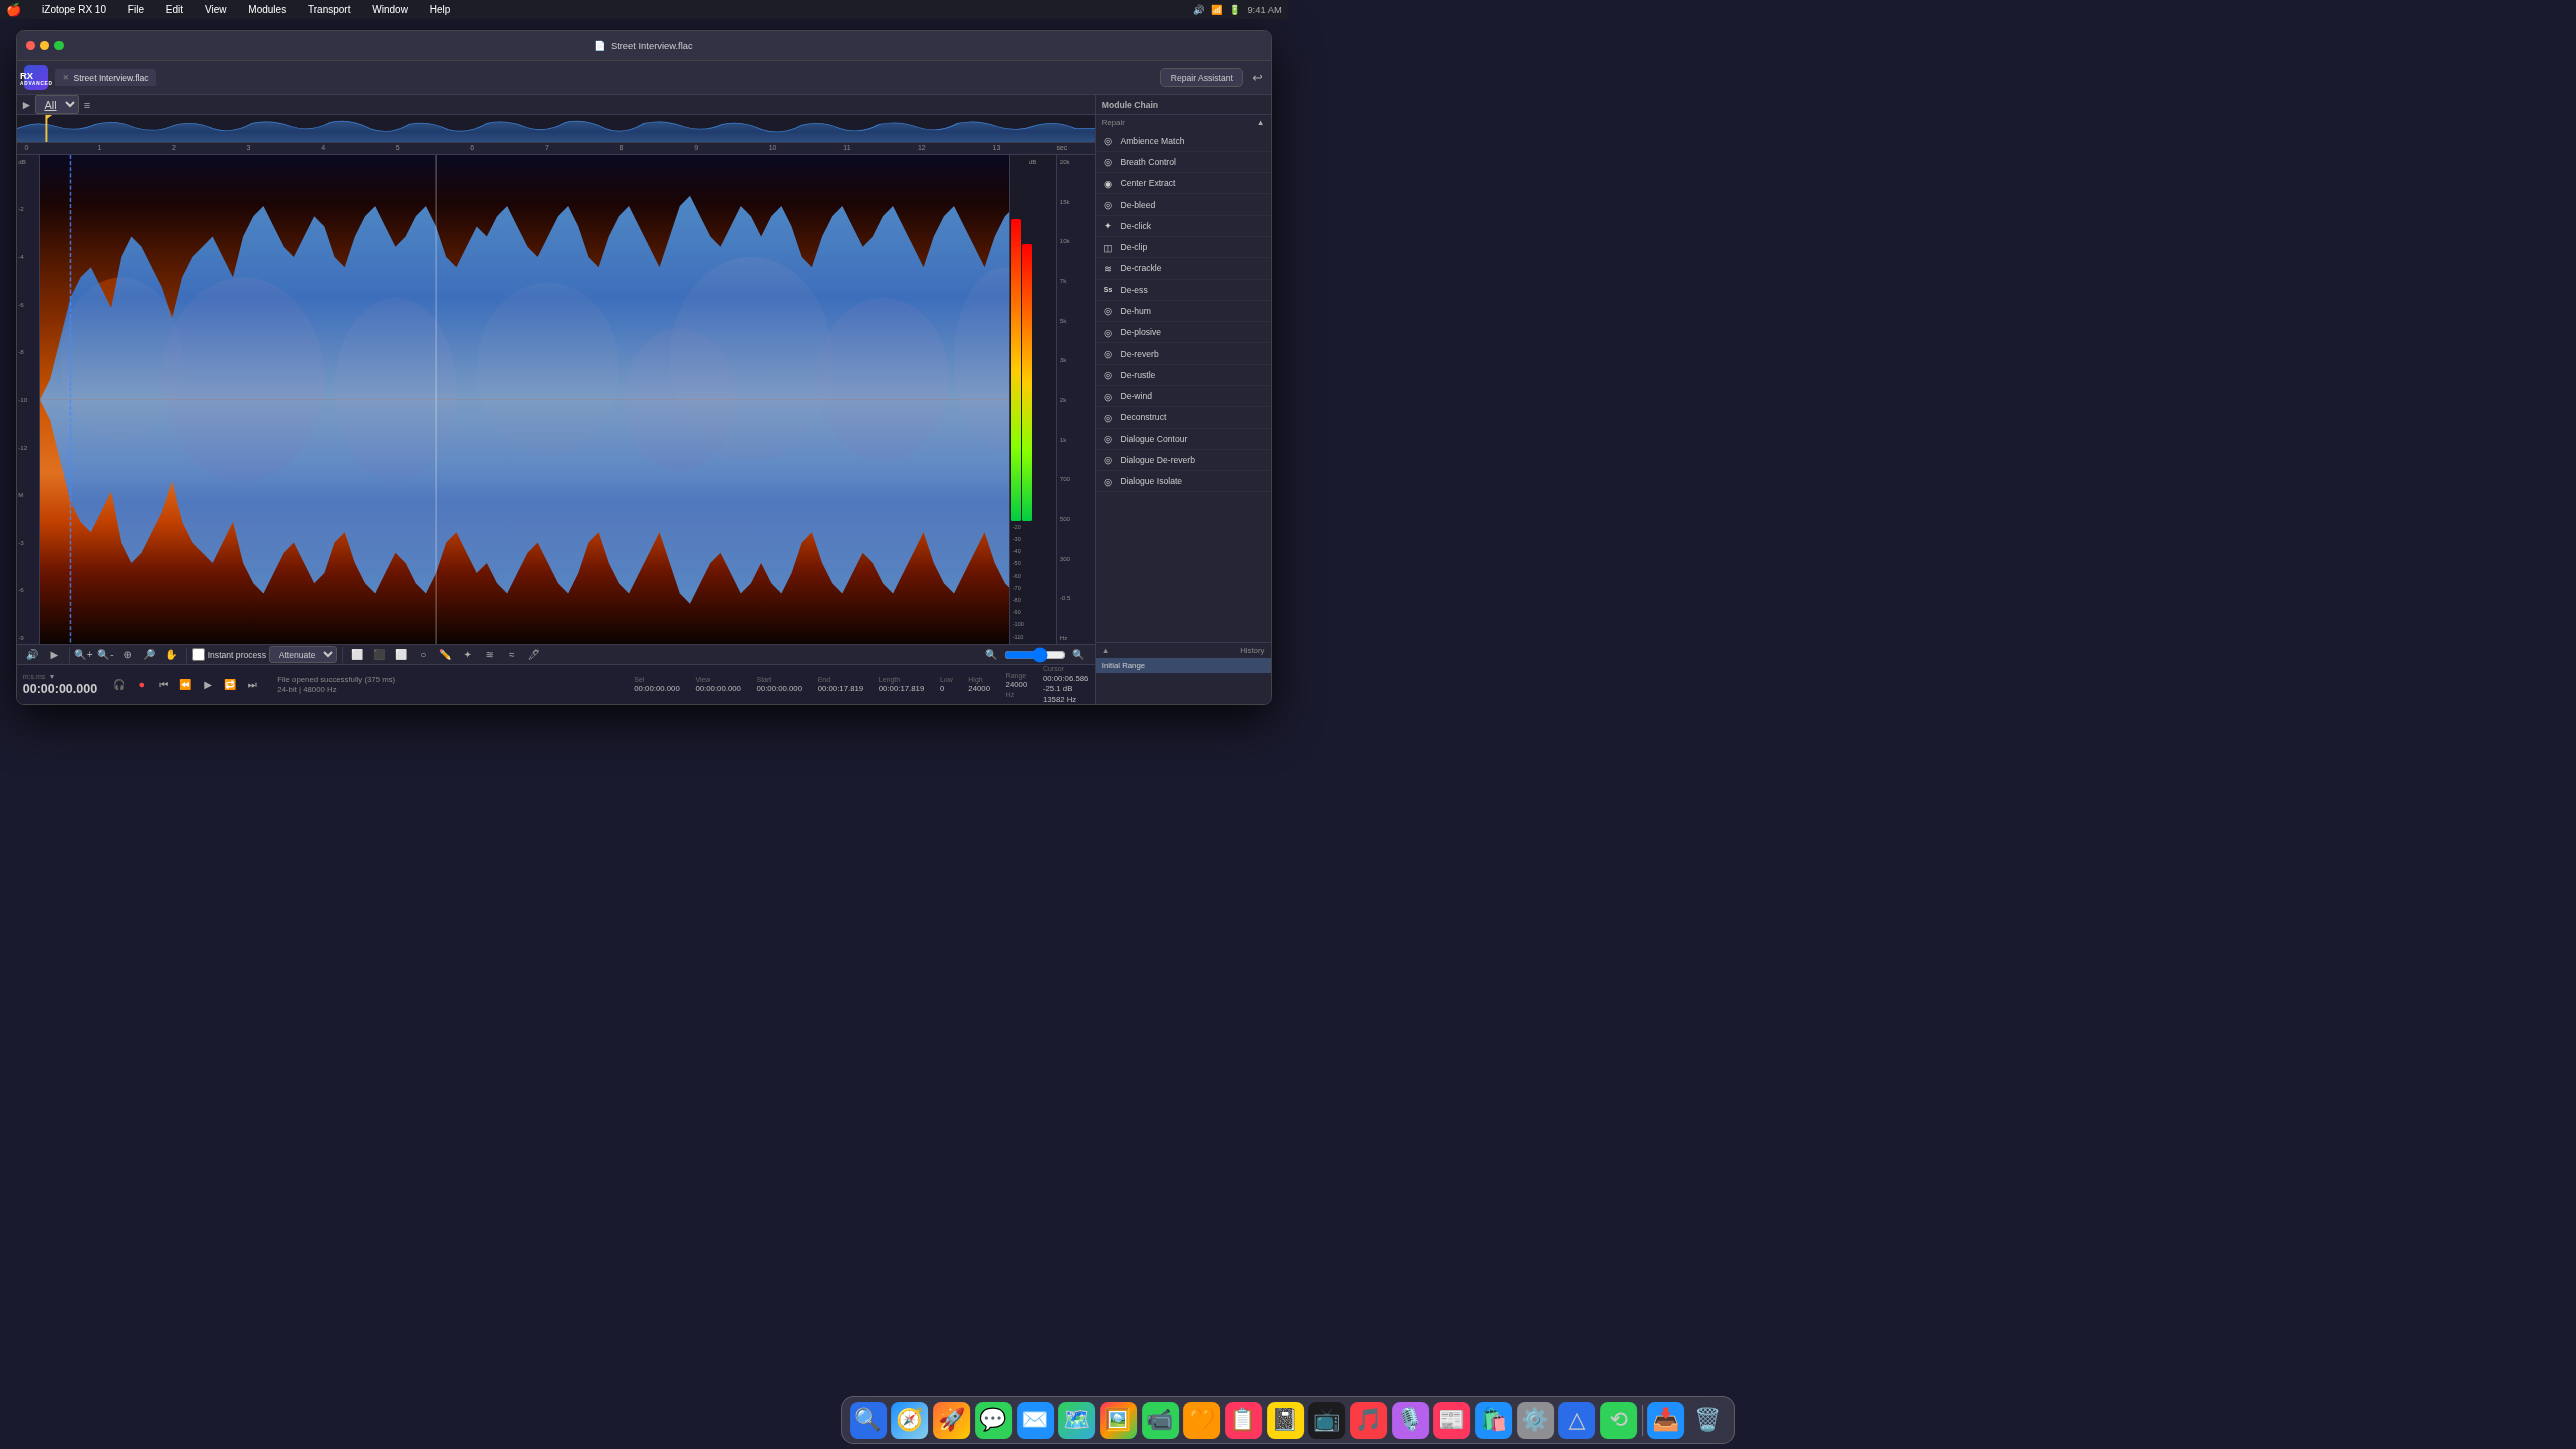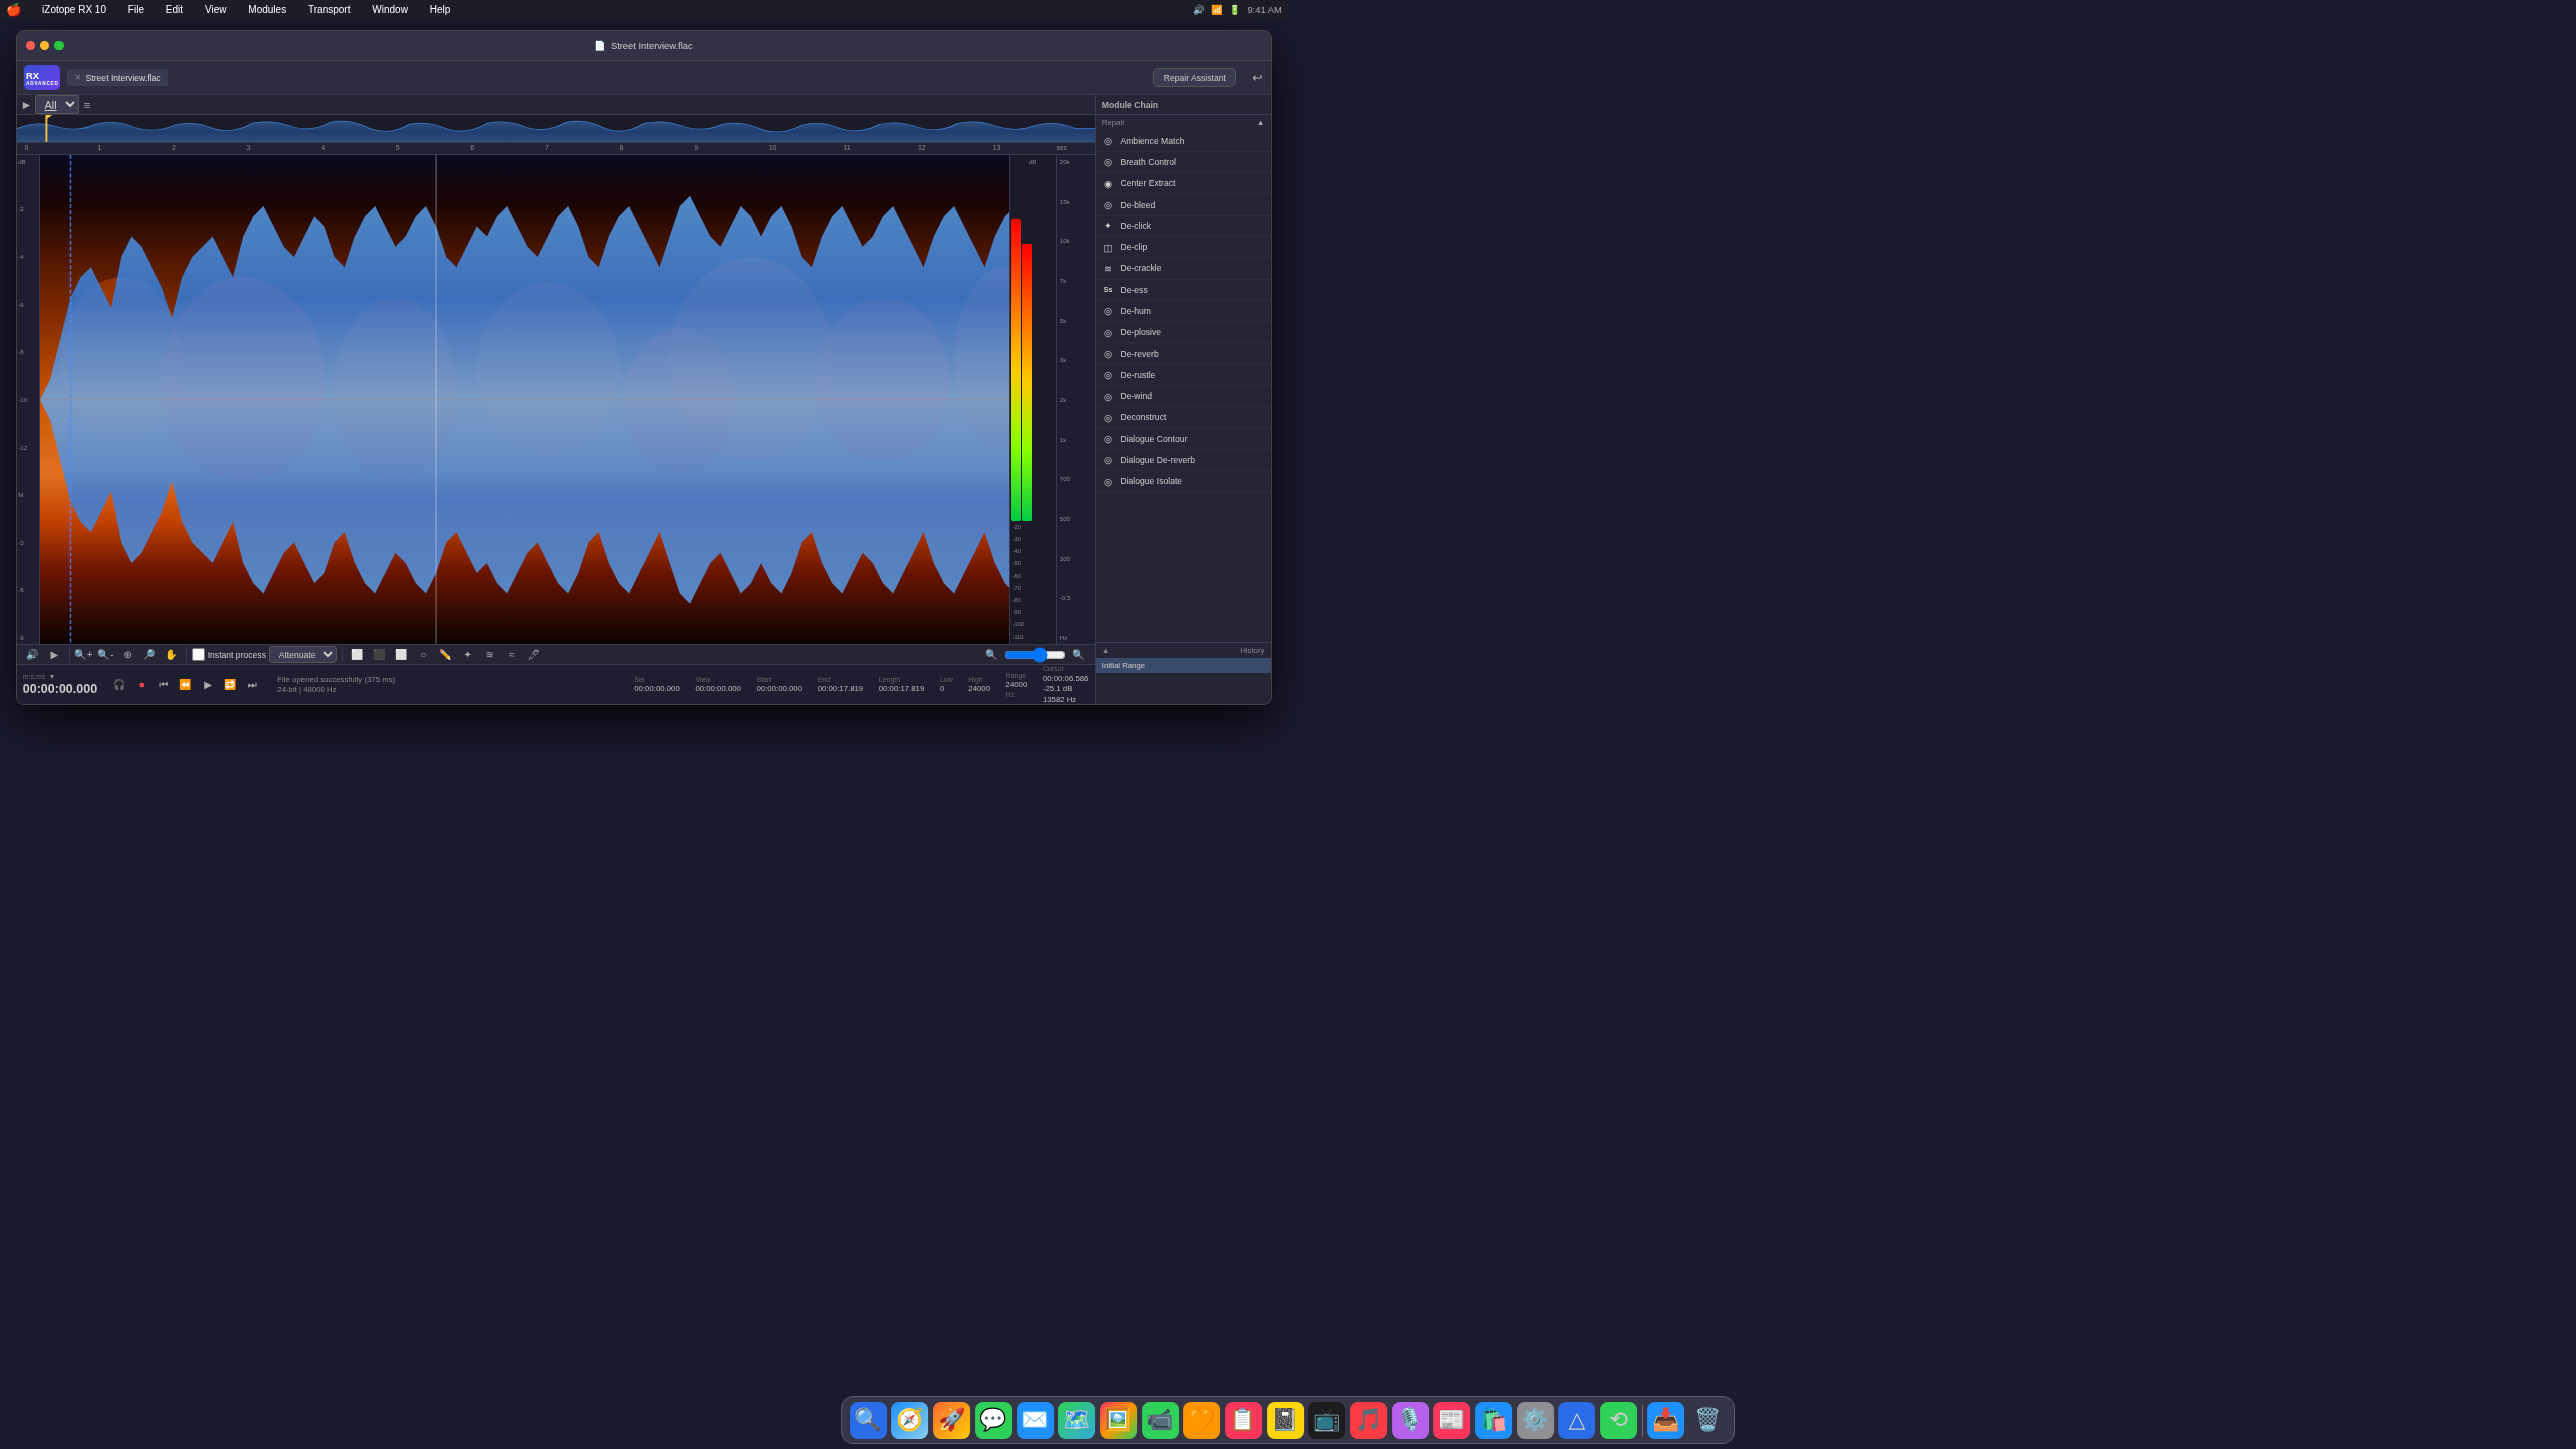--- a/index.html
+++ b/index.html
@@ -77,21 +77,21 @@
     .app-header {
       height: 34px;
       background: #2d2d3f;
       display: flex;
       align-items: center;
       padding: 0 7.8px;
       border-bottom: 0.8px solid #3a3a50;
       gap: 6.2px;
     }
     .logo {
-      width: 36px; height: 25px;
+      width: 24px; height: 25px;
       background: linear-gradient(135deg, #3a4fd4, #6a3de8);
       border-radius: 4.7px;
       display: flex;
       align-items: center;
       justify-content: center;
       color: white;
       font-weight: bold;
       font-size: 8.6px;
       flex-shrink: 0;
     }
@@ -417,21 +417,21 @@
     <div class="logo">
       <div>
         <div style="font-size:9.4px;font-weight:900;">RX</div>
         <div style="font-size:4.7px;letter-spacing:0.8px;">ADVANCED</div>
       </div>
     </div>
     <div class="tab">
       <span class="tab-close">✕</span>
       <span>Street Interview.flac</span>
     </div>
-    <div style="margin-left:auto;display:flex;gap:16px;align-items:center;">
+    <div style="margin-left:auto;display:flex;gap:9px;align-items:center;">
       <button class="repair-btn">Repair Assistant</button>
       <span style="color:#aaa;font-size:12.5px;">↩</span>
     </div>
   </div>
 
   <div class="main-content">
 
     <div class="audio-area">
 
       <div style="height:25px;background:#252535;display:flex;align-items:center;padding:0 6.2px;gap:4.7px;border-bottom:0.8px solid #3a3a50;">

